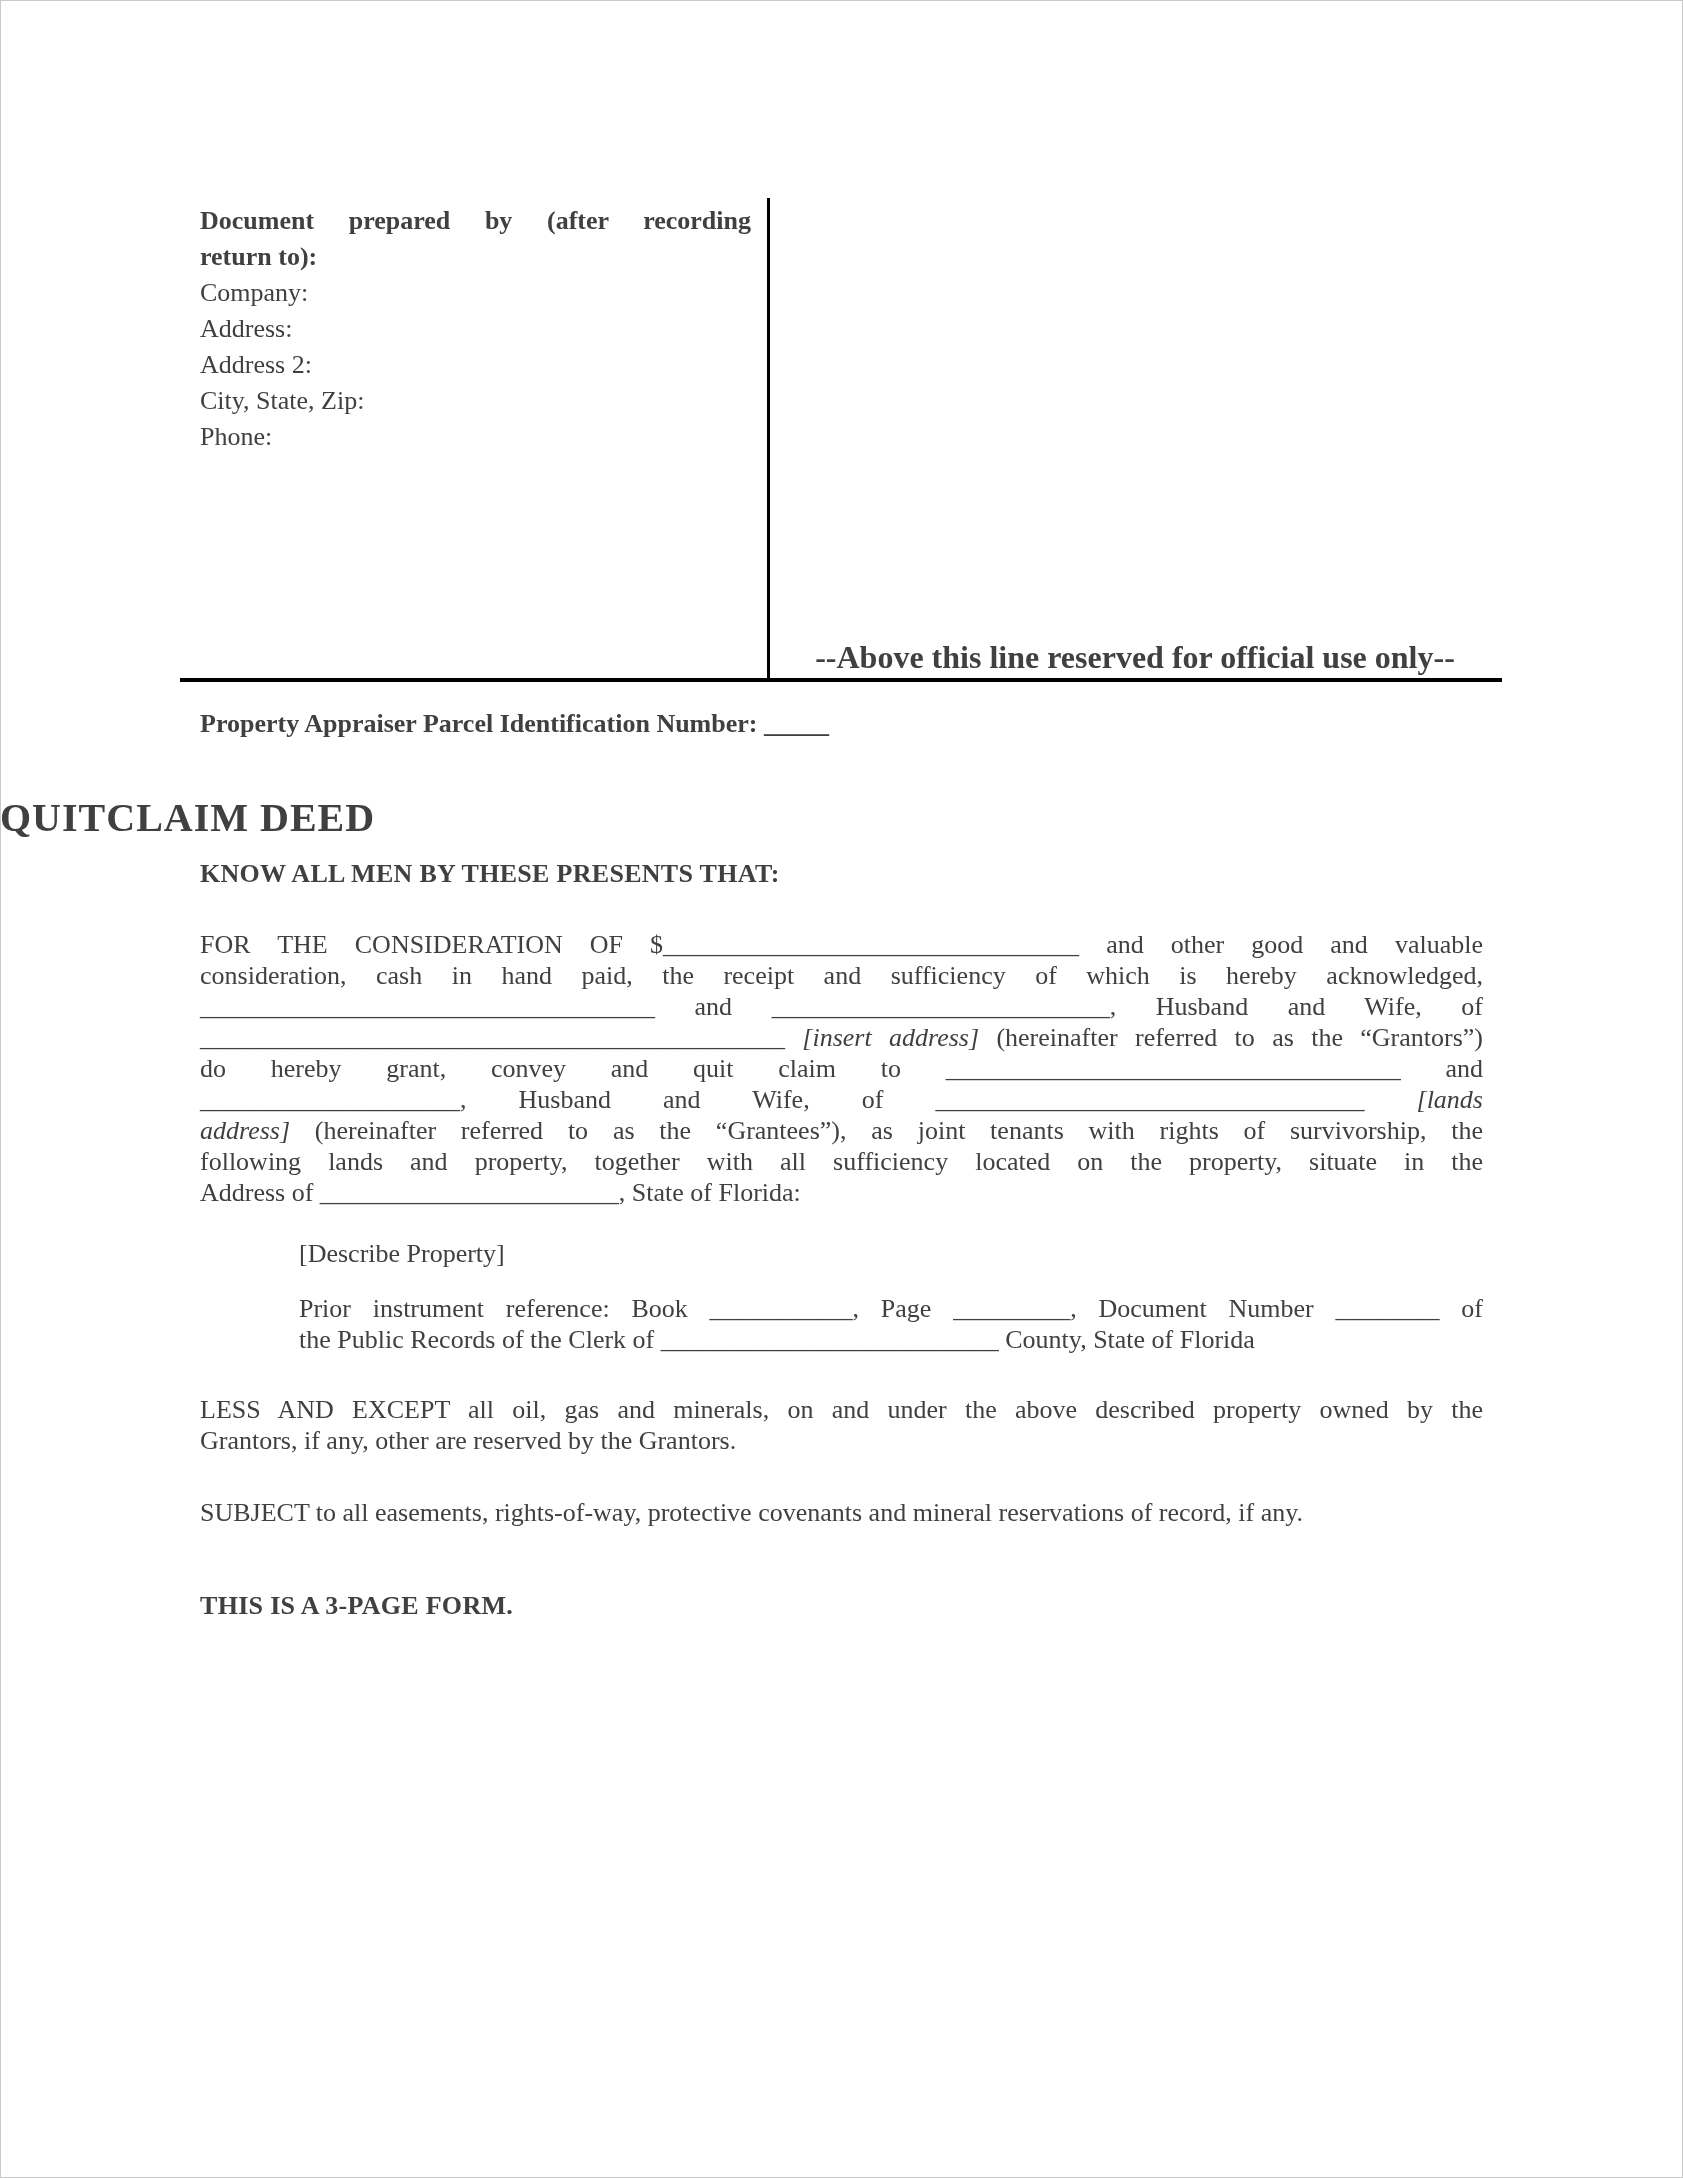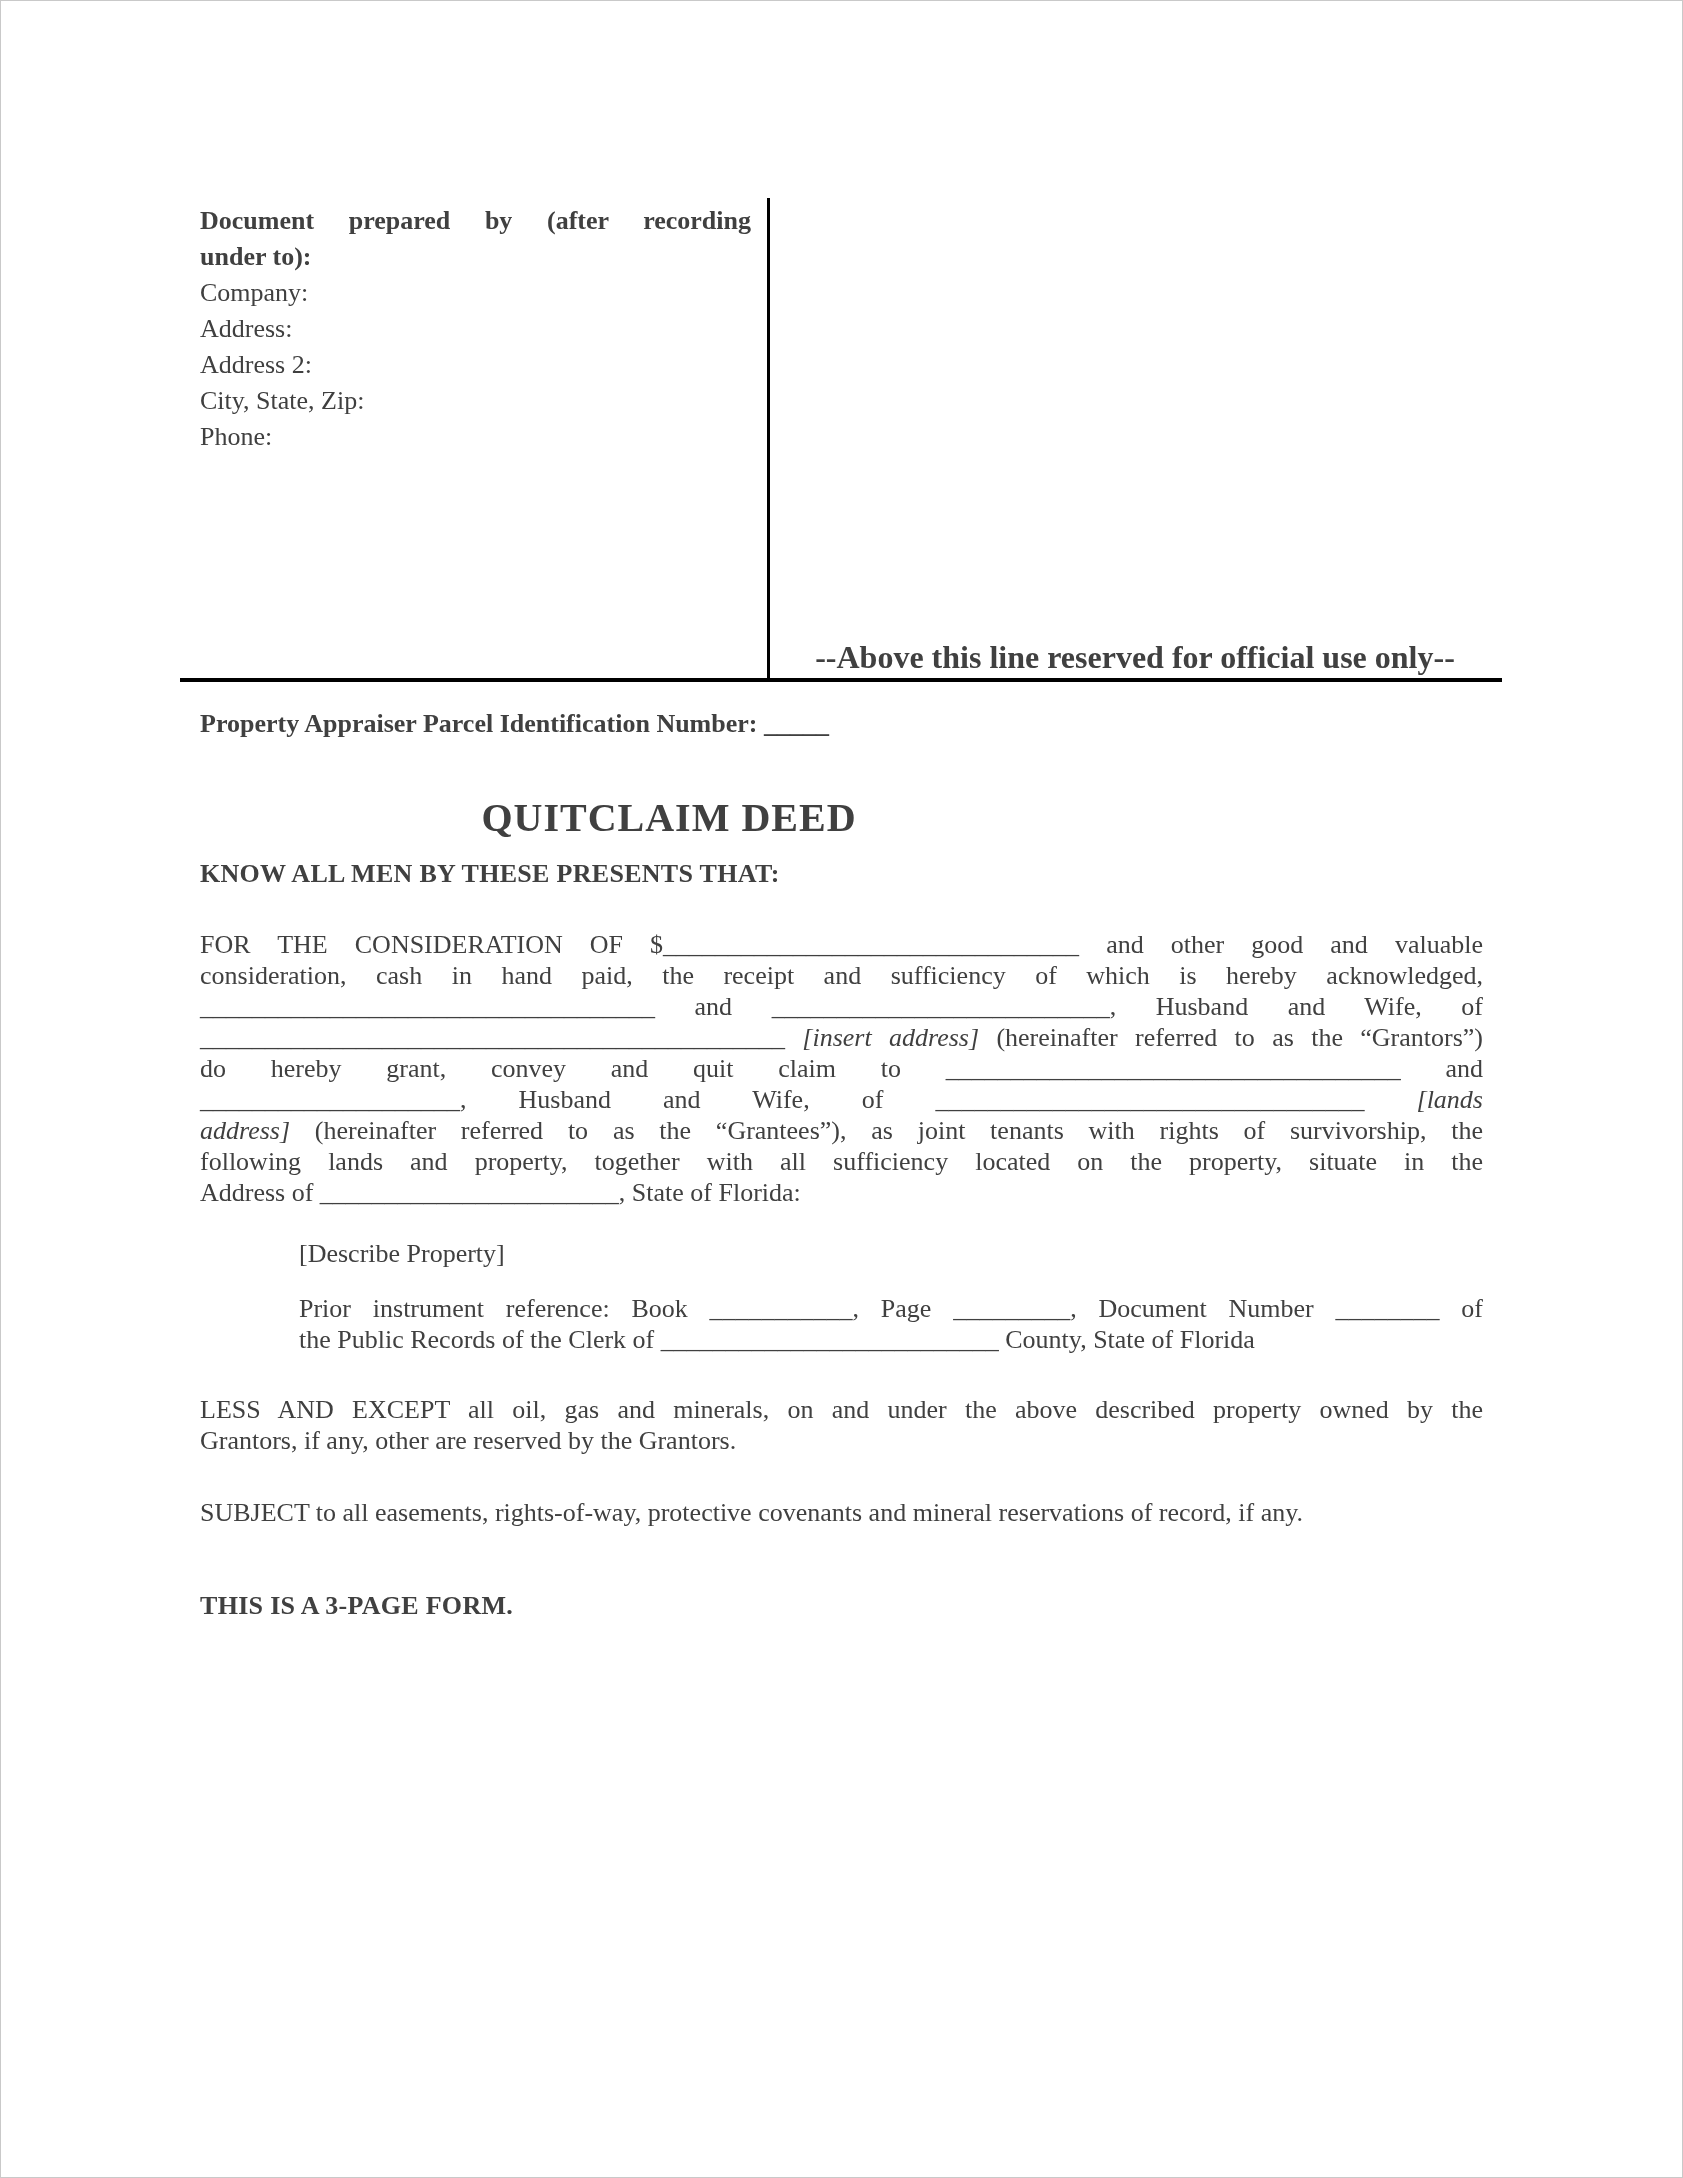--- a/index.html
+++ b/index.html
@@ -68,21 +68,20 @@
   }
 
   .parcel-line {
     left: 200px; top: 708px; width: 1283px;
     font-weight: bold;
     line-height: 31px;
   }
 
   .deed-title {
     left: 0; top: 795px; width: 1338px;
-    text-align: center;
     font-weight: bold;
     font-size: 40px;
     line-height: 46px;
     letter-spacing: 1px;
   }
 
   .presents-heading {
     left: 200px; top: 858px; width: 1283px;
     font-weight: bold;
     line-height: 31px;
@@ -106,21 +105,21 @@
     letter-spacing: 0.3px;
   }
 </style>
 </head>
 <body>
 
 <div class="page">
 
   <div class="abs prepared">
     <div class="jhead">Document prepared by (after recording</div>
-    <div class="pline b">under to):</div>
+    <div class="pline b">return to):</div>
     <div class="pline">Company:</div>
     <div class="pline">Address:</div>
     <div class="pline">Address 2:</div>
     <div class="pline">City, State, Zip:</div>
     <div class="pline">Phone:</div>
   </div>
 
   <div class="abs vline"></div>
 
   <div class="abs official-note">--Above this line reserved for official use only--</div>

